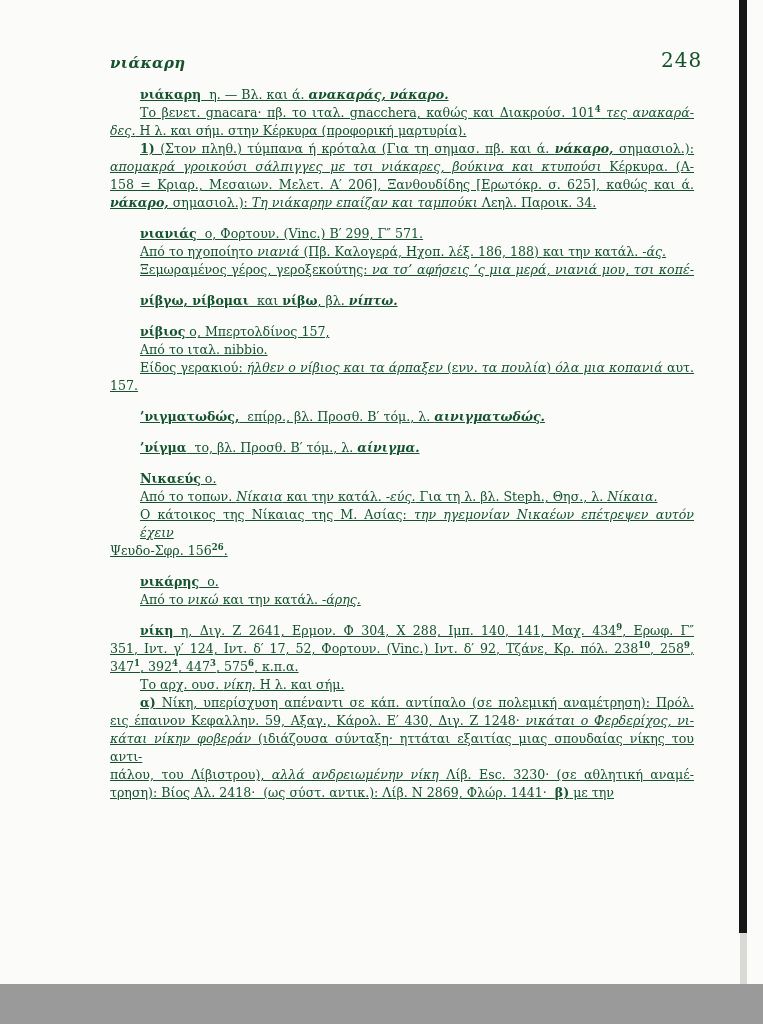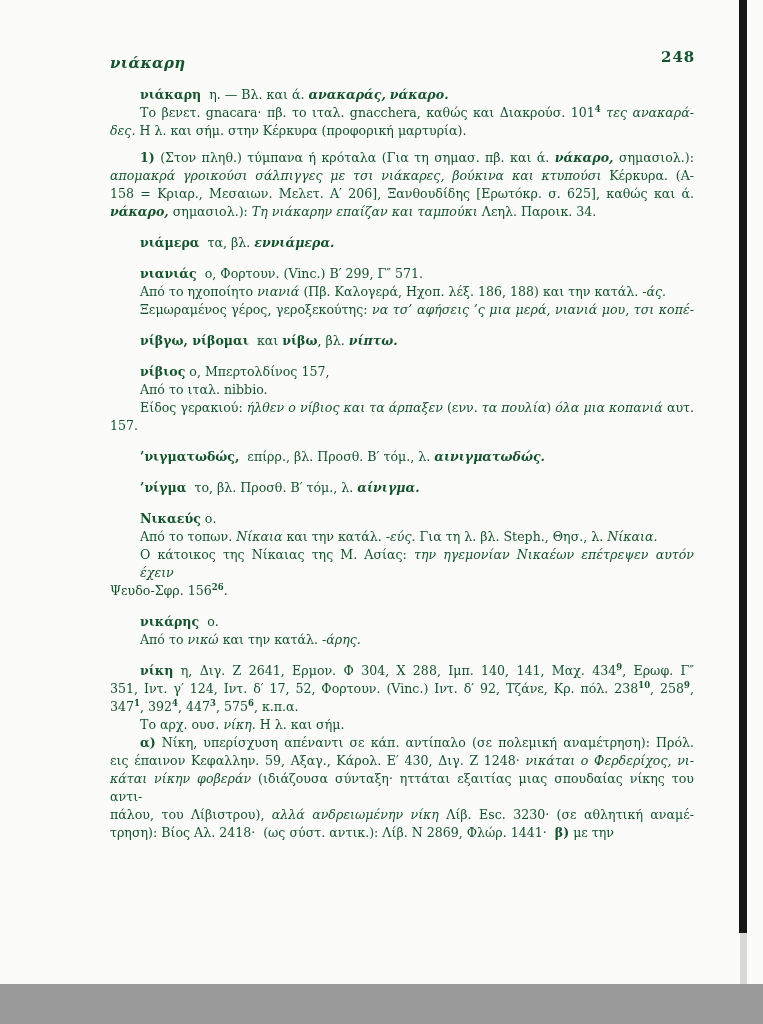--- a/index.html
+++ b/index.html
@@ -12,29 +12,29 @@
     font-family:"DejaVu Serif","Liberation Serif",serif;
     color:#14532d;
   }
   .running-head{
     position:absolute;top:54px;left:110px;
     font-style:italic;font-weight:bold;font-size:15px;
     letter-spacing:.4px;
   }
   .page-number{
     position:absolute;top:48px;left:661px;
-    font-size:15px;font-weight:bold;letter-spacing:1px;
+    font-size:20px;font-weight:normal;letter-spacing:1px;
   }
   .text-block{
-    position:absolute;top:86px;left:110px;width:584px;
+    position:absolute;top:86px;left:110px;width:584px;text-decoration:underline;
   }
   .entry{margin:0 0 13px 0;}
   .entry:first-child{margin-top:0;}
   .para{margin:0;}
-  .para.gap{margin-top:9px;}
+  .para.gap{margin-top:0;}
   .line{
     font-size:12.6px;line-height:18px;min-height:18px;
   }
   .line.fill{text-align:justify;text-align-last:justify;}
   .line.last{text-align:left;white-space:pre-wrap;}
   .line.ind{padding-left:30px;}
   .s-n{font-style:normal;}
   .s-b{font-weight:bold;}
   .s-i{font-style:italic;}
   .s-bi{font-weight:bold;font-style:italic;}
@@ -61,25 +61,20 @@
         </div>
         <div class="para">
           <div class="line fill ind"><span class="s-n">Το βενετ. gnacara· πβ. το ιταλ. gnacchera, καθώς και Διακρούσ. 101</span><span class="s-sup">4</span><span class="s-n"> </span><span class="s-i">τες ανακαρά-</span></div>
           <div class="line last"><span class="s-i">δες.</span><span class="s-n"> Η λ. και σήμ. στην Κέρκυρα (προφορική μαρτυρία).</span></div>
         </div>
         <div class="para gap">
           <div class="line fill ind"><span class="s-b">1)</span><span class="s-n"> (Στον πληθ.) τύμπανα ή κρόταλα (Για τη σημασ. πβ. και ά. </span><span class="s-bi">νάκαρο,</span><span class="s-n"> σημασιολ.):</span></div>
           <div class="line fill"><span class="s-i">απομακρά γροικούσι  σάλπιγγες με τσι νιάκαρες, βούκινα και κτυπούσι</span><span class="s-n"> Κέρκυρα. (Α-</span></div>
           <div class="line fill"><span class="s-n">158 = Κριαρ., Μεσαιων. Μελετ. Α′ 206], Ξανθουδίδης [Ερωτόκρ. σ. 625], καθώς και ά.</span></div>
           <div class="line last"><span class="s-bi">νάκαρο,</span><span class="s-n"> σημασιολ.): </span><span class="s-i">Τη νιάκαρην επαίζαν και ταμπούκι</span><span class="s-n"> Λεηλ. Παροικ. 34.</span></div>
-        </div>
-      </div>
-      <div class="entry">
-        <div class="para">
-          <div class="line last ind"><span class="s-b">νιάμερα</span><span class="s-n">  τα, βλ. </span><span class="s-bi">εννιάμερα.</span></div>
         </div>
       </div>
       <div class="entry">
         <div class="para">
           <div class="line last ind"><span class="s-b">νιανιάς</span><span class="s-n">  ο, Φορτουν. (Vinc.) Β′ 299, Γ″ 571.</span></div>
         </div>
         <div class="para">
           <div class="line last ind"><span class="s-n">Από το ηχοποίητο </span><span class="s-i">νιανιά</span><span class="s-n"> (Πβ. Καλογερά, Ηχοπ. λέξ. 186, 188) και την κατάλ. </span><span class="s-i">-άς.</span></div>
         </div>
         <div class="para">

